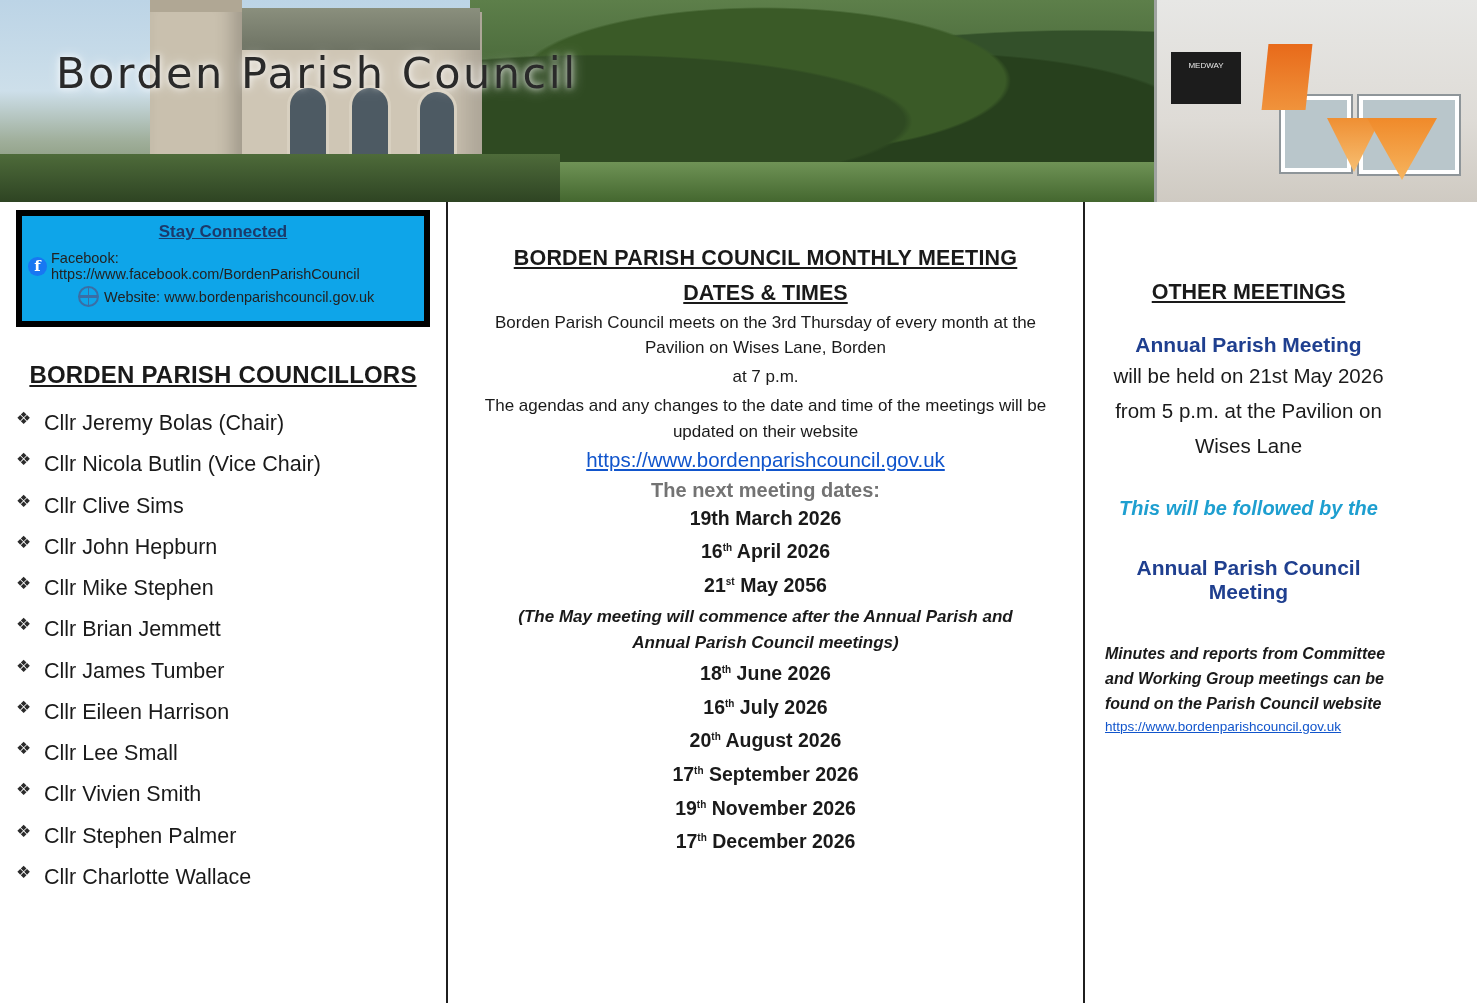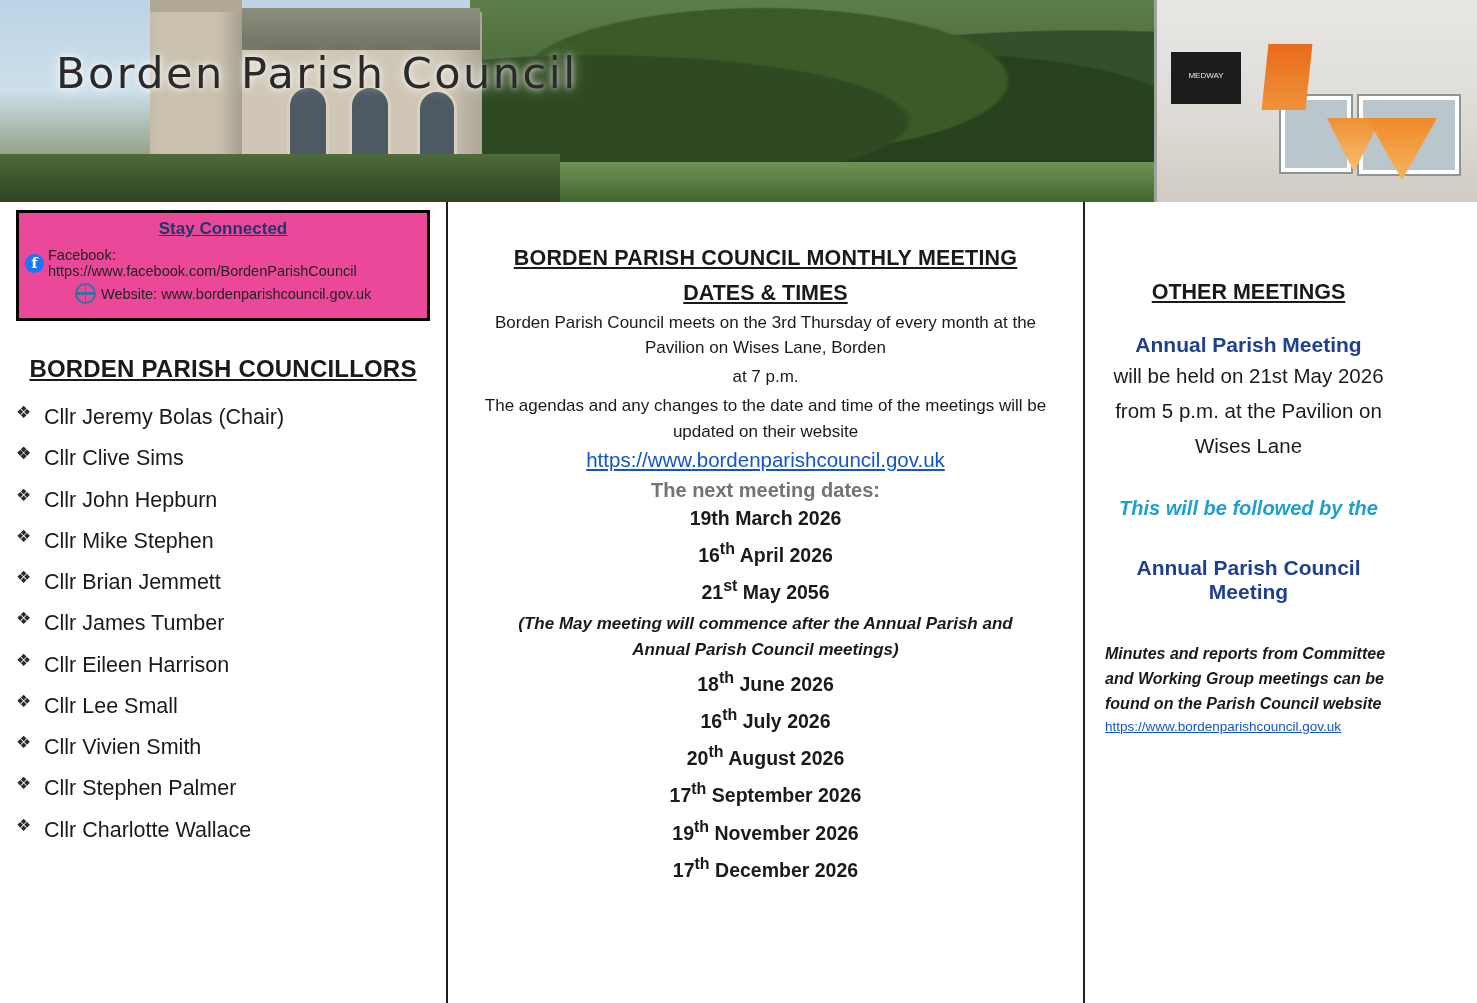--- a/index.html
+++ b/index.html
@@ -109,21 +109,21 @@
   }
   .banner .b-sign {
     position: absolute;
     right: 236px; top: 52px;
     width: 70px; height: 52px;
     background: #1c1c1c;
     color: #e8e8e8;
     font-size: 8px;
     line-height: 1.1;
     text-align: center;
-    padding-top: 20px;
+    padding-top: 10px;
     box-sizing: border-box;
   }
   .banner .flag {
     position: absolute;
     right: 168px; top: 44px;
     width: 44px; height: 66px;
     background: linear-gradient(to bottom,#e86a1a,#f0933b);
     transform: skewX(-6deg);
   }
   .banner .bunting {
@@ -172,22 +172,22 @@
     border-right: 2px solid #1f1f1f;
     text-align: center;
   }
   .col-right {
     width: 327px;
     text-align: center;
   }
 
   
   .connect-box {
-    background: #ec4899;
-    border: 3px solid #000000;
+    background: #0ea5e9;
+    border: 6px solid #000000;
     padding: 6px 4px 10px 4px;
     margin: 2px 6px 0 6px;
   }
   .connect-title {
     text-align: center;
     font-size: 17px;
     font-weight: bold;
     color: #1b3a6b;
     text-decoration: underline;
     margin-bottom: 8px;
@@ -279,21 +279,21 @@
     font-size: 20px;
     font-weight: bold;
     color: #737373;
     margin-top: 7px;
   }
   .date-line {
     font-size: 19.5px;
     font-weight: bold;
     line-height: 1.72;
   }
-  .date-line sup { font-size: 16px; }
+  .date-line sup { font-size: 10px; }
   .mid-note {
     font-size: 17px;
     font-style: italic;
     font-weight: bold;
     line-height: 1.5;
     margin: 2px 40px 2px 40px;
   }
 
   
   .right-h1 {
@@ -383,21 +383,21 @@
       </div>
       <div class="connect-row row-web">
         <span class="globe-icon"></span>
         <span>Website: www.bordenparishcouncil.gov.uk</span>
       </div>
     </div>
 
     <div class="councillors-title">BORDEN PARISH COUNCILLORS</div>
     <ul class="councillor-list">
       <li><span class="bullet">❖</span><span>Cllr Jeremy Bolas (Chair)</span></li>
-      <li><span class="bullet">❖</span></li>
+      <li><span class="bullet">❖</span><span>Cllr Nicola Butlin (Vice Chair)</span></li>
       <li><span class="bullet">❖</span><span>Cllr Clive Sims</span></li>
       <li><span class="bullet">❖</span><span>Cllr John Hepburn</span></li>
       <li><span class="bullet">❖</span><span>Cllr Mike Stephen</span></li>
       <li><span class="bullet">❖</span><span>Cllr Brian Jemmett</span></li>
       <li><span class="bullet">❖</span><span>Cllr James Tumber</span></li>
       <li><span class="bullet">❖</span><span>Cllr Eileen Harrison</span></li>
       <li><span class="bullet">❖</span><span>Cllr Lee Small</span></li>
       <li><span class="bullet">❖</span><span>Cllr Vivien Smith</span></li>
       <li><span class="bullet">❖</span><span>Cllr Stephen Palmer</span></li>
       <li><span class="bullet">❖</span><span>Cllr Charlotte Wallace</span></li>

